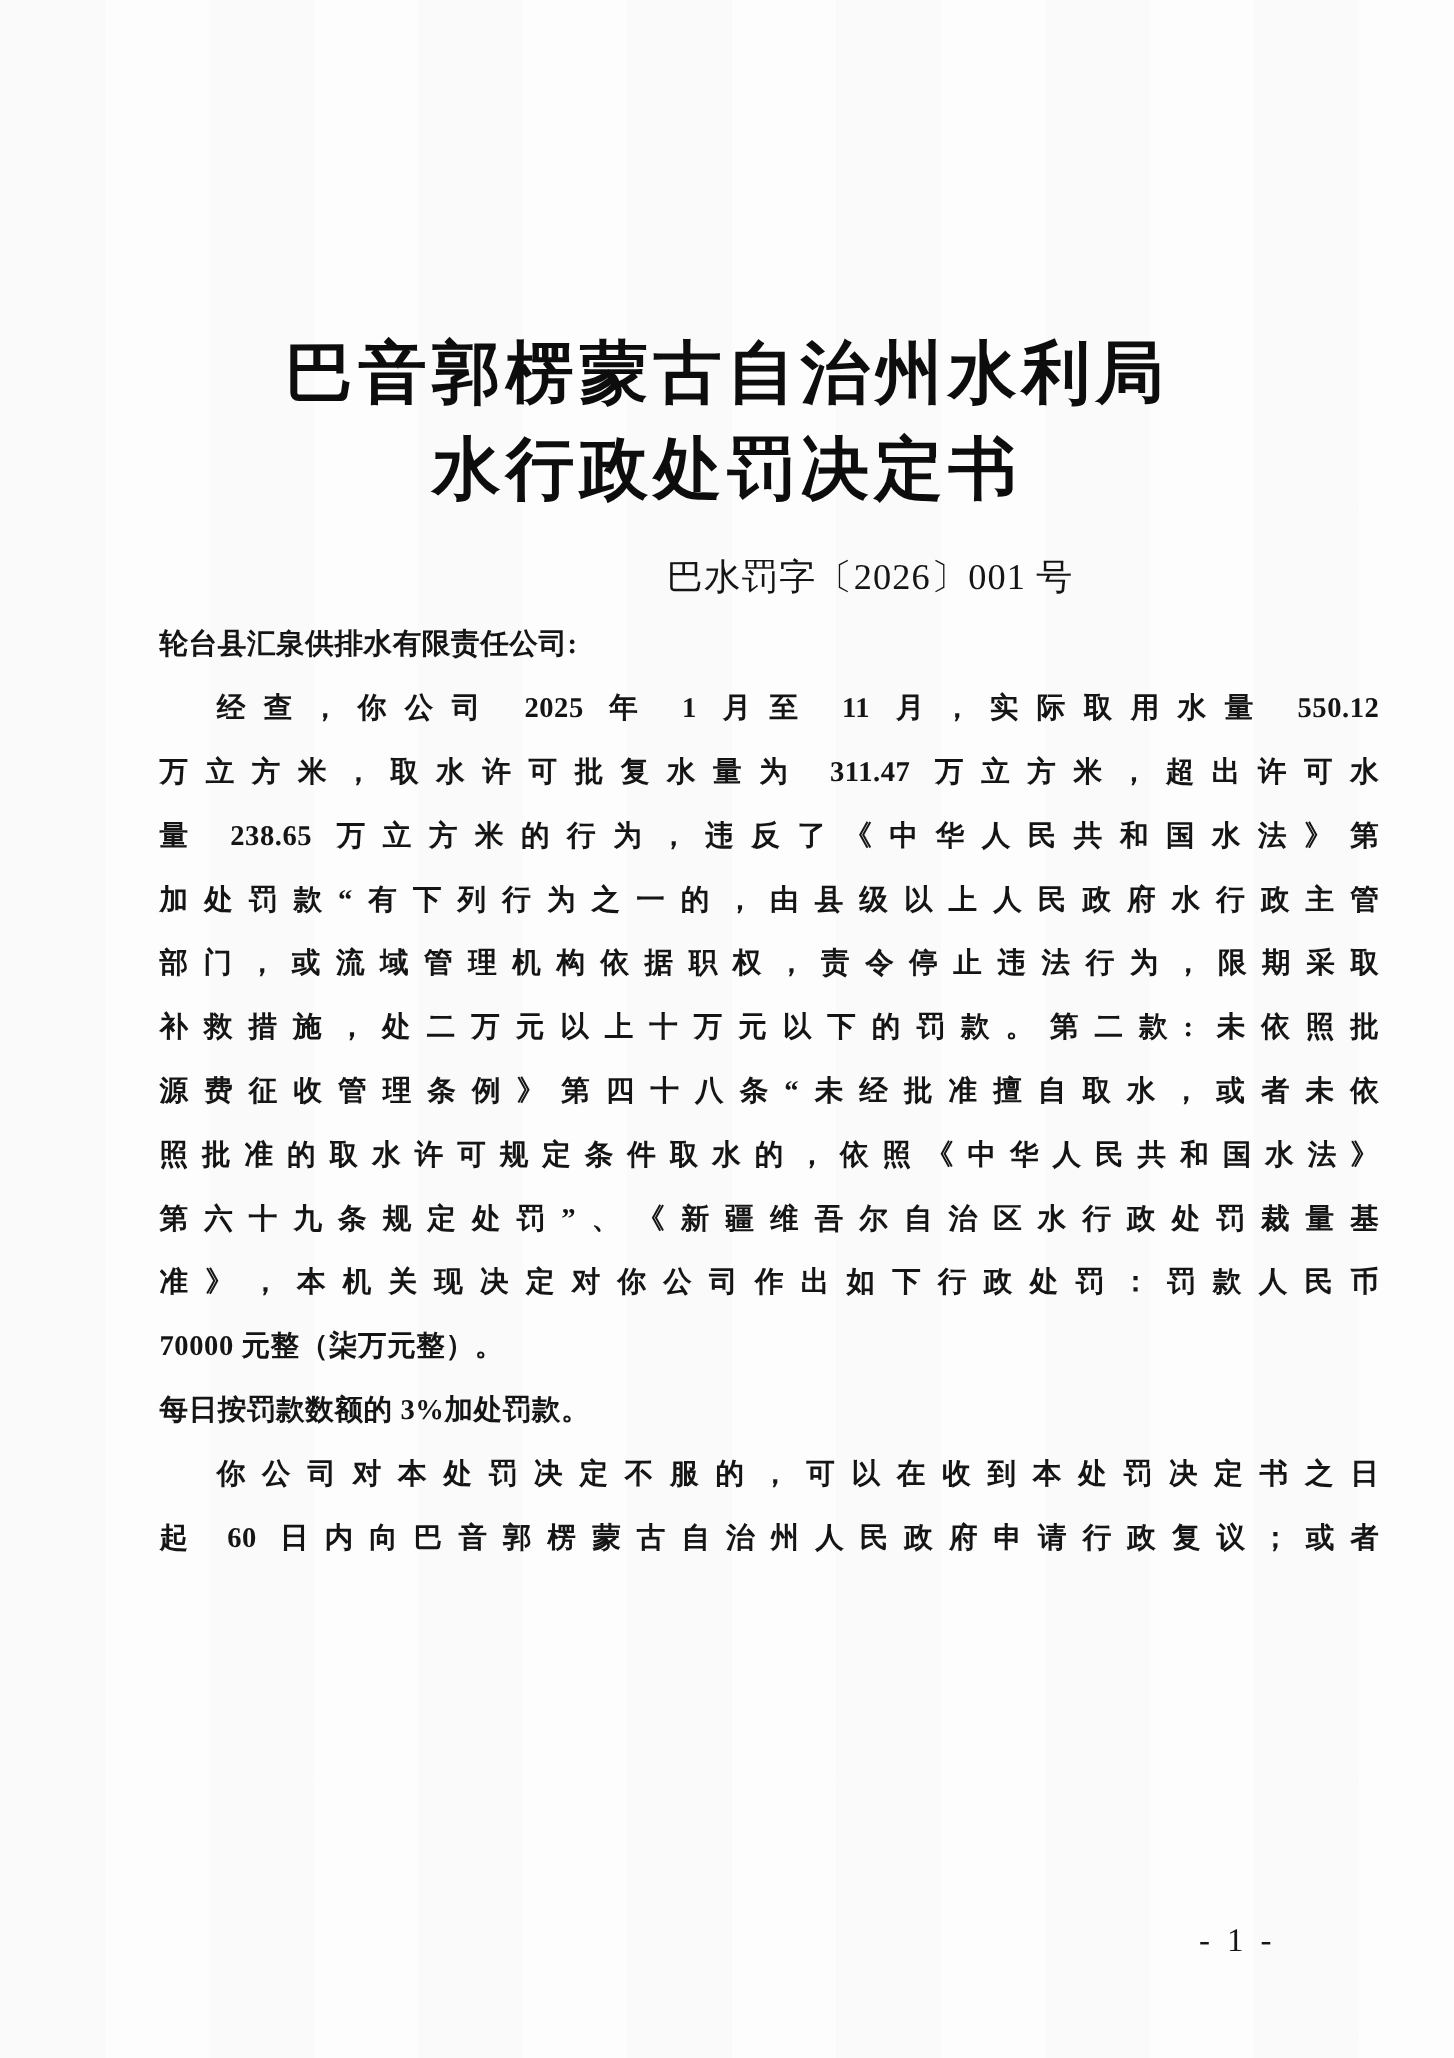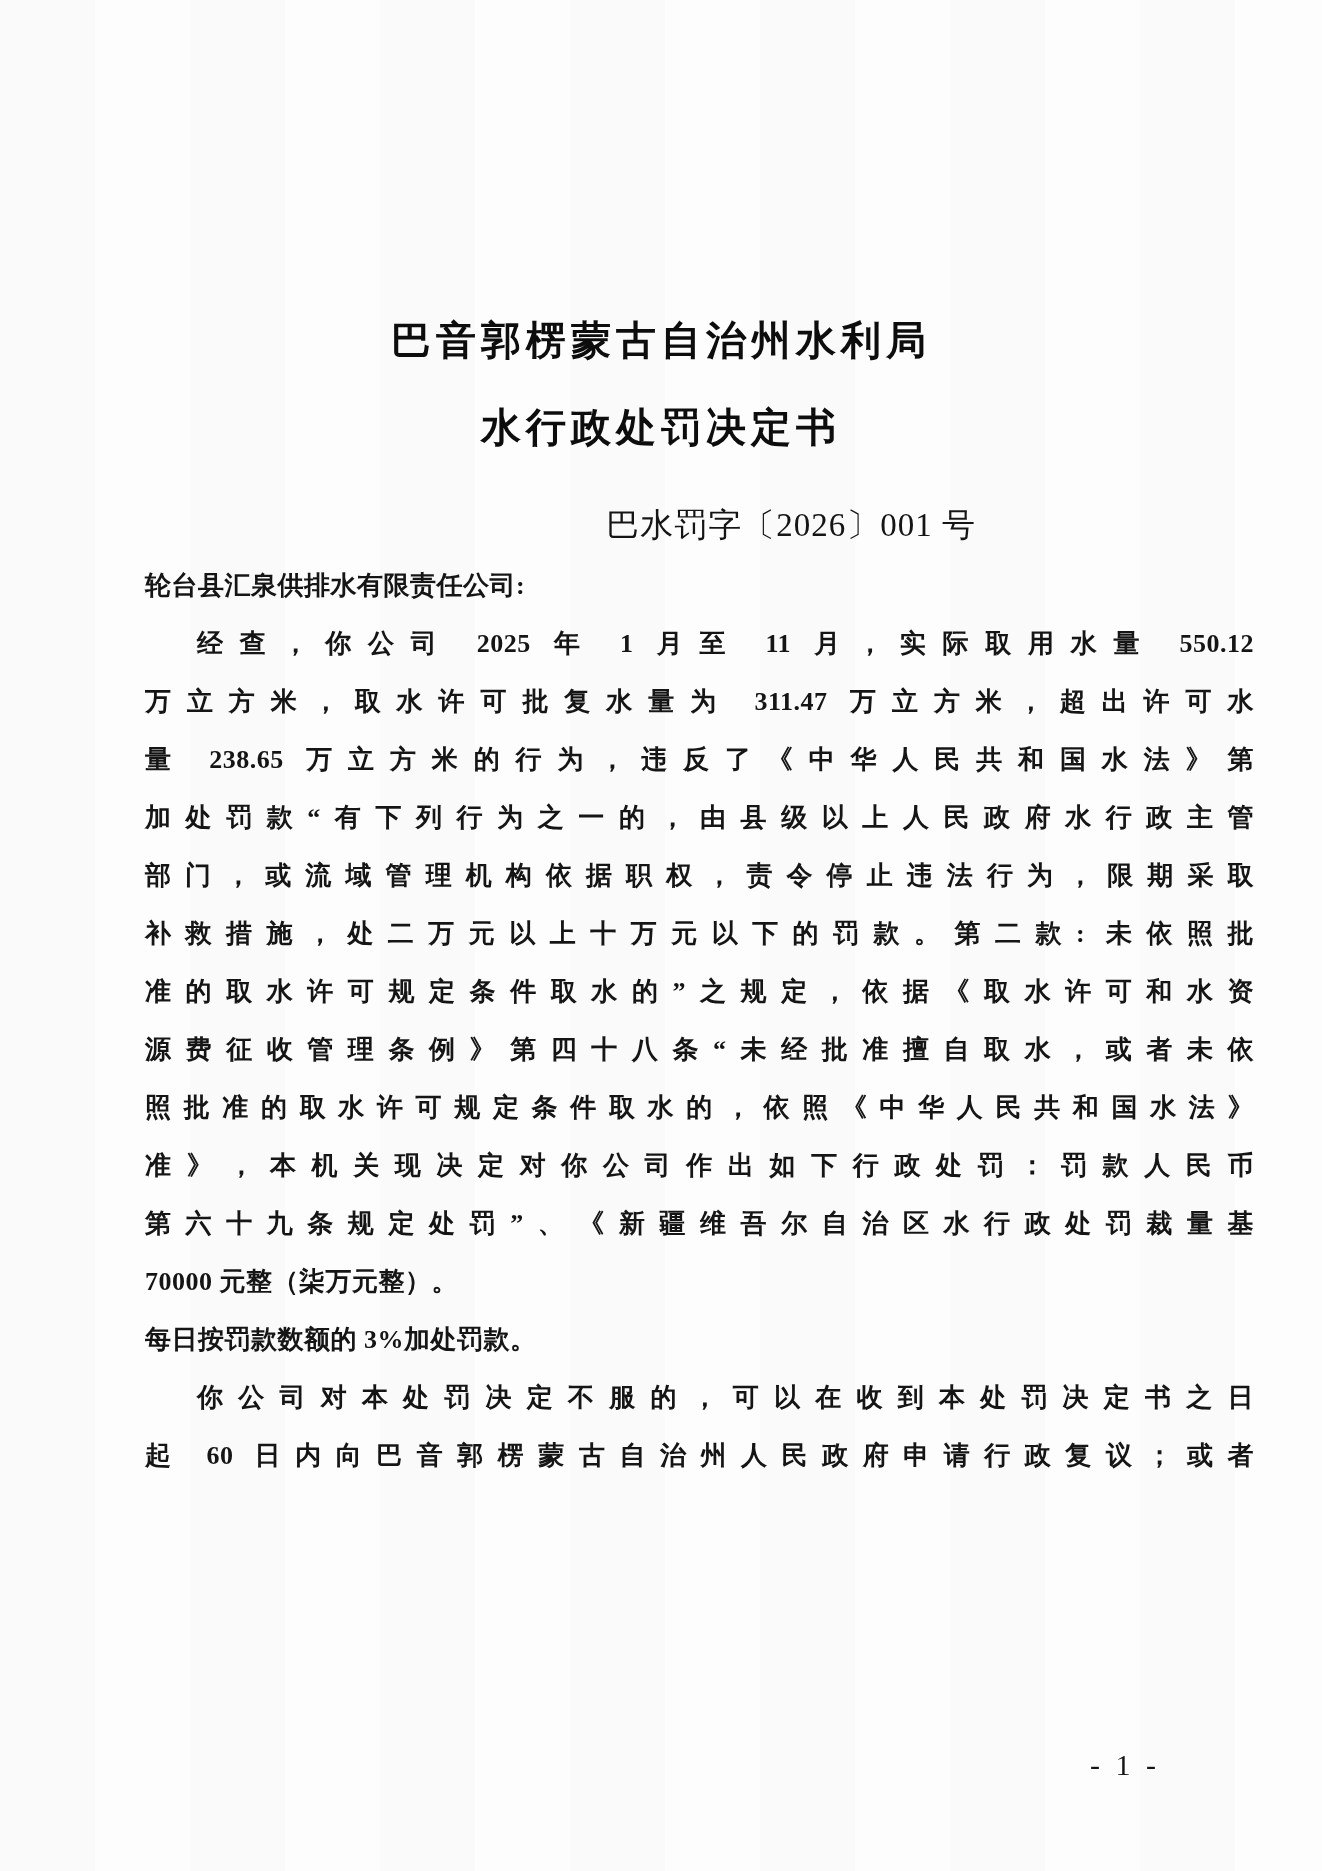--- a/index.html
+++ b/index.html
@@ -16,21 +16,21 @@
       repeating-linear-gradient(90deg, rgba(0,0,0,0.012) 0 95px, rgba(0,0,0,0) 95px 190px),
       #fdfdfd;
     color: #151515;
     font-family: "Liberation Serif", "DejaVu Serif", serif;
     padding-top: 313px;
     overflow: hidden;
   }
   .title {
     text-align: center;
     font-weight: 700;
-    font-size: 40px;
+    font-size: 62px;
     line-height: 55px;
     letter-spacing: 5px;
     color: #0d0d0d;
     white-space: nowrap;
   }
   .title2 {
     margin-top: 32px;
   }
   .doc-number {
     margin-top: 52px;
@@ -78,24 +78,23 @@
   <div class="title title2">水行政处罚决定书</div>
   <div class="doc-number">巴水罚字〔2026〕001 号</div>
   <div class="body-lines">
       <div class="line">轮台县汇泉供排水有限责任公司:</div>
       <div class="line indent fill">经查，你公司 2025 年 1 月至 11 月，实际取用水量 550.12</div>
       <div class="line fill">万立方米，取水许可批复水量为 311.47 万立方米，超出许可水</div>
       <div class="line fill">量 238.65 万立方米的行为，违反了《中华人民共和国水法》第</div>
       <div class="line fill">加处罚款“有下列行为之一的，由县级以上人民政府水行政主管</div>
       <div class="line fill">部门，或流域管理机构依据职权，责令停止违法行为，限期采取</div>
       <div class="line fill">补救措施，处二万元以上十万元以下的罚款。第二款: 未依照批</div>
-      <div class="line fill">准的取水许可规定条件取水的”之规定，依据《取水许可和水资</div>
       <div class="line fill">源费征收管理条例》第四十八条“未经批准擅自取水，或者未依</div>
       <div class="line fill">照批准的取水许可规定条件取水的，依照《中华人民共和国水法》</div>
+      <div class="line fill">第六十九条规定处罚”、《新疆维吾尔自治区水行政处罚裁量基</div>
       <div class="line fill">准》，本机关现决定对你公司作出如下行政处罚：罚款人民币</div>
-      <div class="line fill">第六十九条规定处罚”、《新疆维吾尔自治区水行政处罚裁量基</div>
       <div class="line">70000 元整（柒万元整）。</div>
       <div class="line">每日按罚款数额的 3%加处罚款。</div>
       <div class="line indent fill">你公司对本处罚决定不服的，可以在收到本处罚决定书之日</div>
       <div class="line fill">起 60 日内向巴音郭楞蒙古自治州人民政府申请行政复议；或者</div>
     </div>
   <div class="page-number">- 1 -</div>
 </div>
 
 </body></html>

